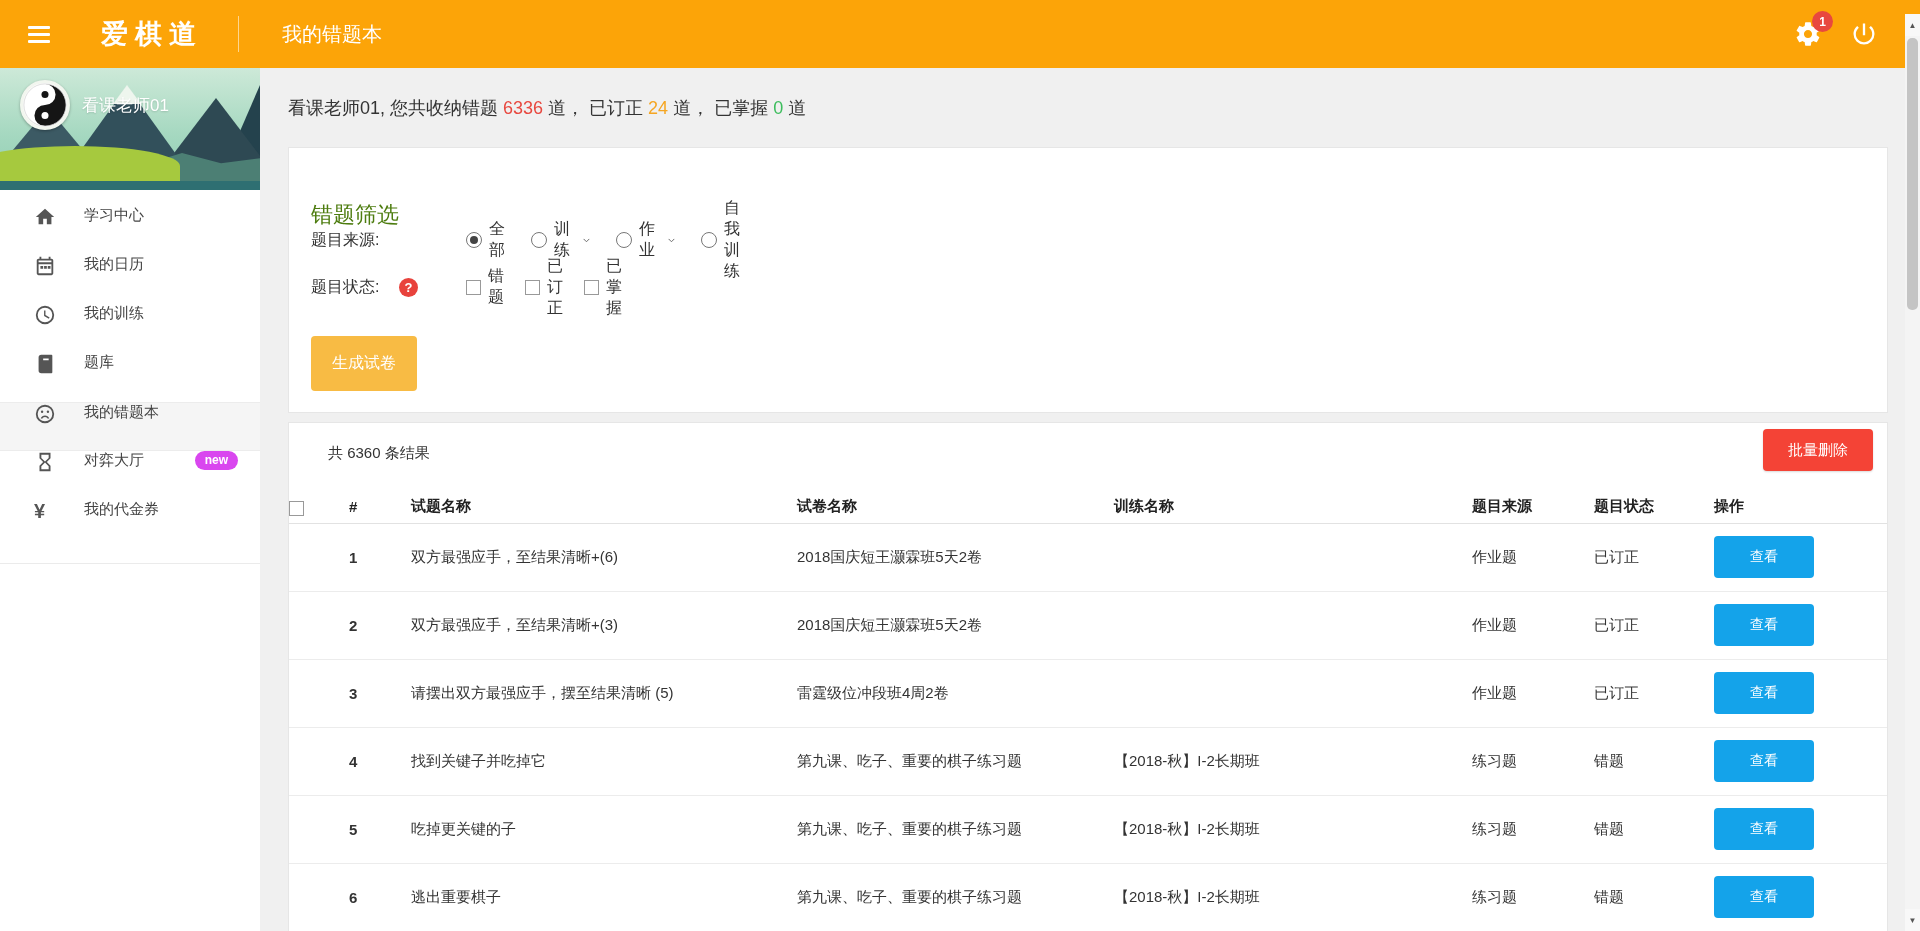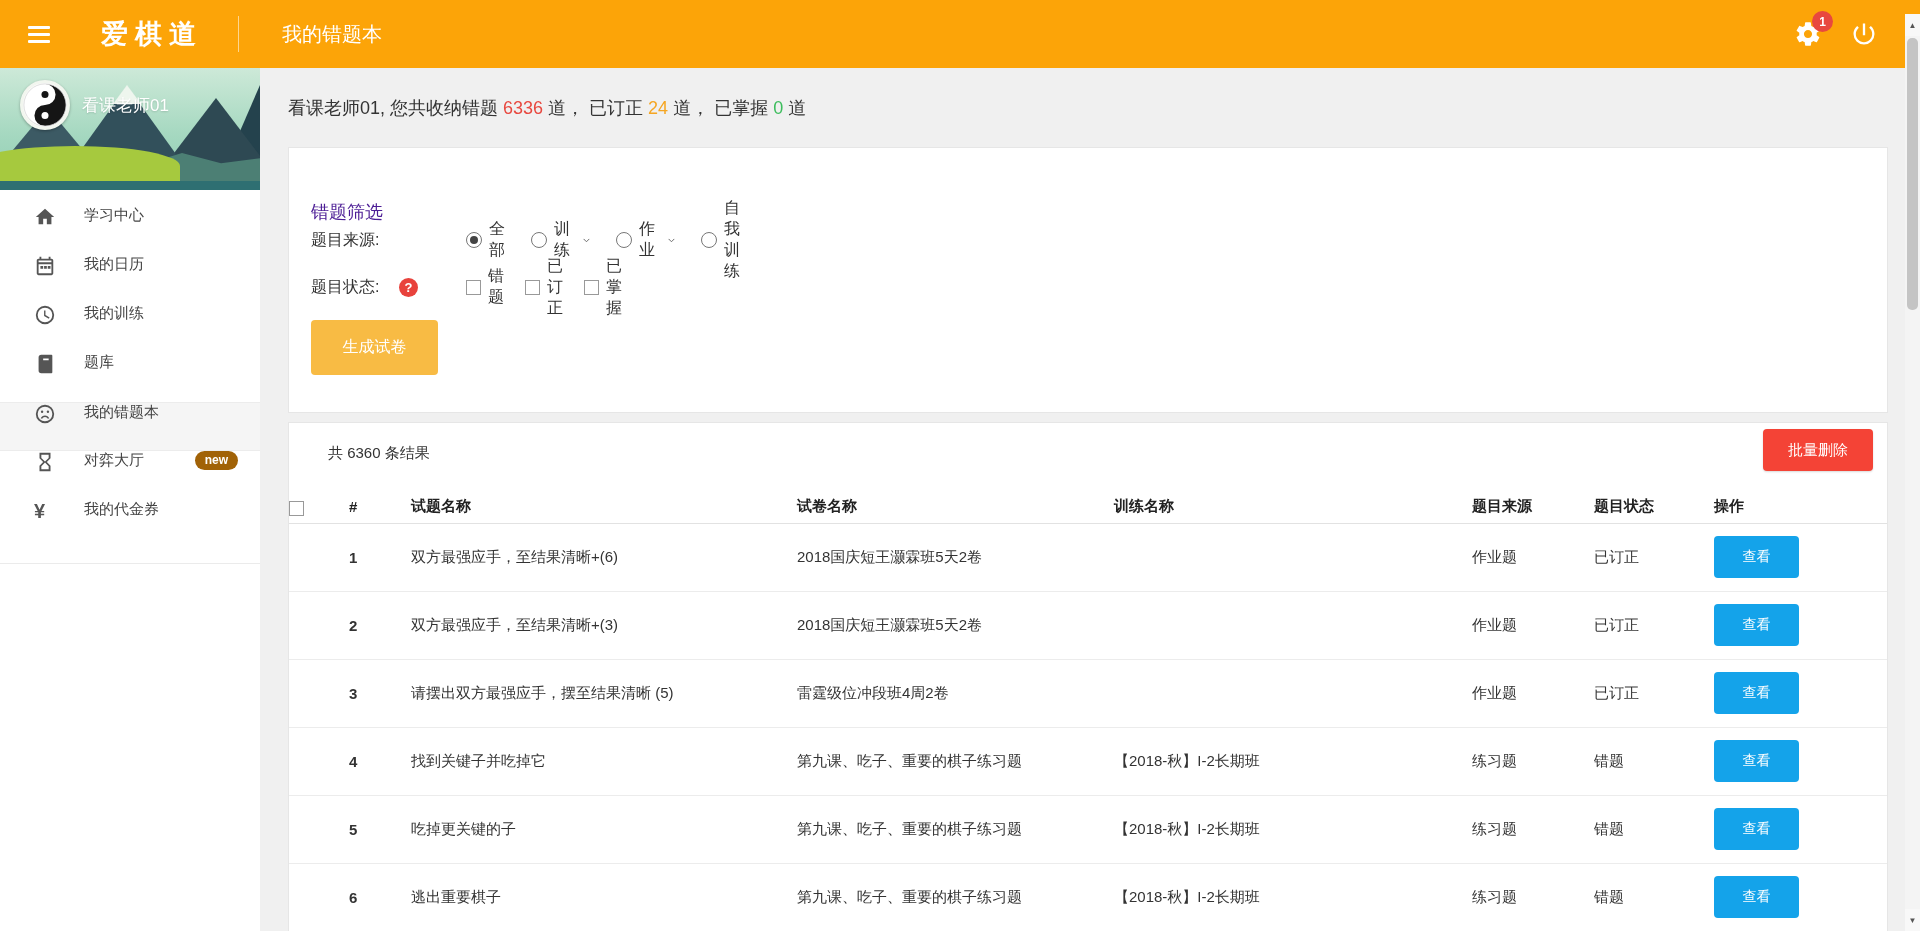--- a/index.html
+++ b/index.html
@@ -47,51 +47,51 @@
   .avatar svg { width:44px; height:44px; display:block; }
   .username { position:absolute; left:82px; top:26px; color:#fff; font-size:17px; z-index:5;
     text-shadow:0 1px 2px rgba(0,0,0,.15); }
   .menu { padding-top:16px; }
   .menu-item { position:relative; height:49px; display:flex; cursor:pointer; }
   .menu-item.active { background:#f5f5f5; border-top:1px solid #ececec; border-bottom:1px solid #ececec; }
   .mi-icon { width:22px; height:22px; margin-left:34px; color:#555; flex:none; }
   .mi-icon svg { width:22px; height:22px; display:block; fill:#555; }
   .mi-yen { font-size:20px; font-weight:bold; color:#555; line-height:22px; text-align:center; }
   .mi-label { margin-left:28px; font-size:15px; color:#444; }
-  .new-badge { position:absolute; right:22px; background:#a16207; color:#fff; font-size:12px;
+  .new-badge { position:absolute; right:22px; background:#d946ef; color:#fff; font-size:12px;
     font-weight:bold; border-radius:10px; padding:3px 10px; line-height:13px; }
   .side-divider { height:1px; background:#ebebeb; margin:14px 0 18px 0; }
 
   
   .main { position:absolute; left:260px; top:68px; right:15px; bottom:0; background:#f0f0f0; overflow:hidden; }
   .summary { position:absolute; left:28px; top:28px; font-size:18px; color:#333; }
   .num-red { color:#e8483f; }
   .num-orange { color:#f5a623; }
   .num-green { color:#3dbd5d; }
 
   .card { position:absolute; left:28px; width:1600px; background:#fff; border:1px solid #e6e6e6; }
   .filter-card { top:79px; height:266px; }
-  .filter-title { position:absolute; left:22px; top:52px; font-size:18px; color:#4c1d95; }
+  .filter-title { position:absolute; left:22px; top:52px; font-size:22px; color:#4d7c0f; }
   .filter-row { position:absolute; left:22px; display:flex; align-items:center; font-size:16px; }
   .row-source { top:78px; height:28px; }
   .row-status { top:125px; height:28px; }
   .filter-label { width:88px; color:#333; }
   .opts { position:absolute; left:155px; display:flex; align-items:center; }
   .opts-radio { gap:26px; }
   .opts-check { gap:21px; }
   .opt { display:flex; align-items:center; gap:7px; cursor:pointer; }
   .radio { width:16px; height:16px; border:1px solid #777; border-radius:50%; background:#fff;
     display:flex; align-items:center; justify-content:center; flex:none; }
   .radio.sel::after { content:""; width:8px; height:8px; border-radius:50%; background:#444; }
   .chk { width:15px; height:15px; border:1px solid #999; background:#fff; flex:none; }
   .chev { margin-left:2px; }
   .qmark { position:absolute; left:88px; width:19px; height:19px; border-radius:50%;
     background:#e8423c; color:#fff; font-size:13px; font-weight:bold; display:flex;
     align-items:center; justify-content:center; cursor:pointer; }
-  .btn-generate { position:absolute; left:22px; top:172px; width:127px; height:55px;
+  .btn-generate { position:absolute; left:22px; top:188px; width:106px; height:55px;
     background:#f8bb44; color:#fff; font-size:16px; border:none; border-radius:4px; cursor:pointer;
     font-family:inherit;text-align:center; }
 
   .results-card { top:354px; height:620px; }
   .results-count { position:absolute; left:25px; top:21px; font-size:15px; color:#333;margin-left:14px; }
   .btn-batch-delete { position:absolute; right:14px; top:6px; width:110px; height:42px;
     background:#f44336; color:#fff; font-size:15px; border:none; border-radius:4px; cursor:pointer;
     font-family:inherit; box-shadow:0 1px 2px rgba(0,0,0,.15); }
 
   table.results { position:absolute; left:0; top:68px; width:1598px; border-collapse:collapse;
@@ -100,21 +100,21 @@
   table.results col.c-q { width:386px; }   table.results col.c-paper { width:317px; }
   table.results col.c-train { width:358px; } table.results col.c-src { width:122px; }
   table.results col.c-st { width:120px; }  table.results col.c-act { width:auto; }
   table.results th { text-align:left; font-weight:bold; color:#222; height:32px;
     border-bottom:1px solid #e2e2e2; padding:0; vertical-align:middle; }
   table.results td { height:68px; border-bottom:1px solid #ececec; padding:0; vertical-align:middle; color:#333; }
   td.cell-check, th.cell-check { padding-left:27px; }
   .st-corrected { color:#f5a623; }
   .st-wrong { color:#ef413d; }
   .row-idx { font-weight:bold; }
-  .btn-view { width:85px; height:42px; background:#14a3ea; color:#fff; border:none; border-radius:4px;
+  .btn-view { width:100px; height:42px; background:#14a3ea; color:#fff; border:none; border-radius:4px;
     font-size:14px; cursor:pointer; font-family:inherit; }
 
   
   .scrollbar { position:absolute; right:0; top:14px; width:15px; bottom:0; background:#f4f4f4; z-index:60; }
   .sb-btn { position:absolute; left:0; width:15px; height:22px; background:#f8f8f8; color:#555;
     font-size:8px; display:flex; align-items:center; justify-content:center; cursor:pointer; }
   .sb-up { top:0; }
   .sb-down { bottom:0; }
   .sb-thumb { position:absolute; left:2px; top:24px; width:11px; height:272px; background:#c4c4c4;
     border-radius:5px; cursor:pointer; }

